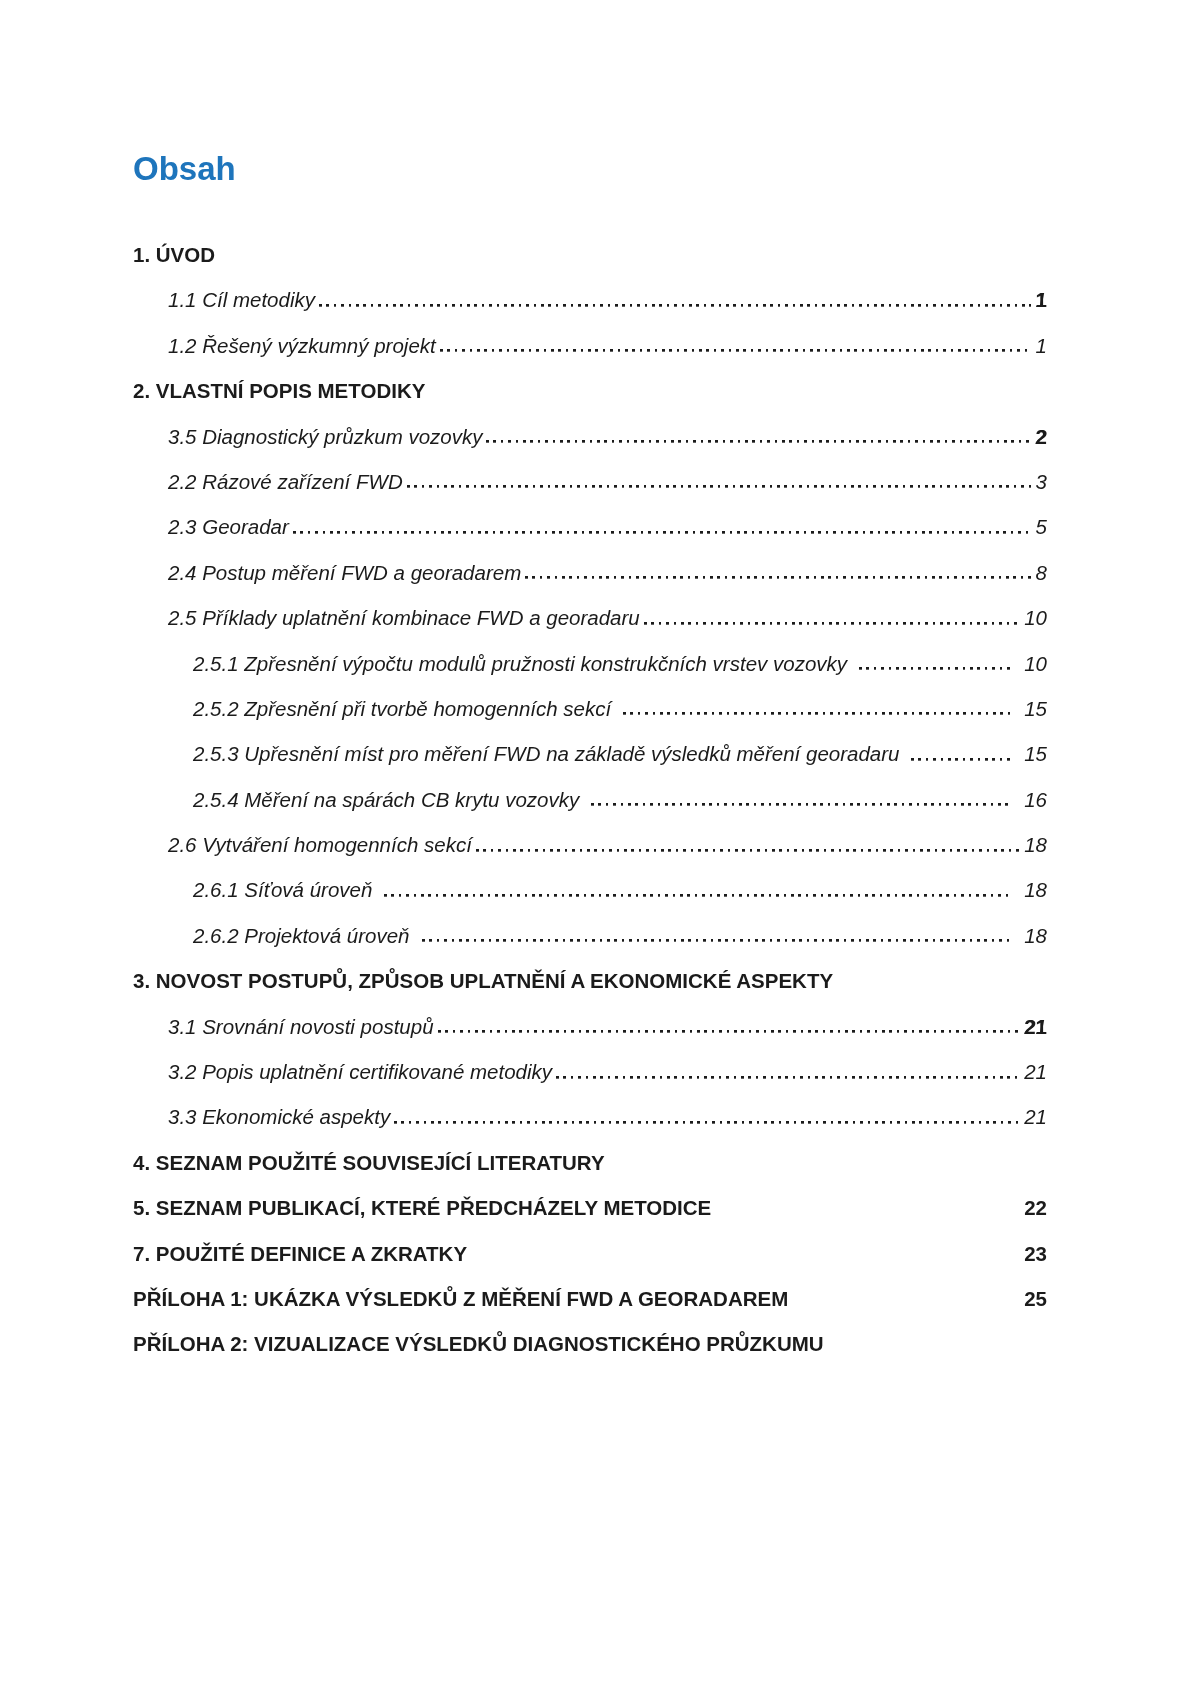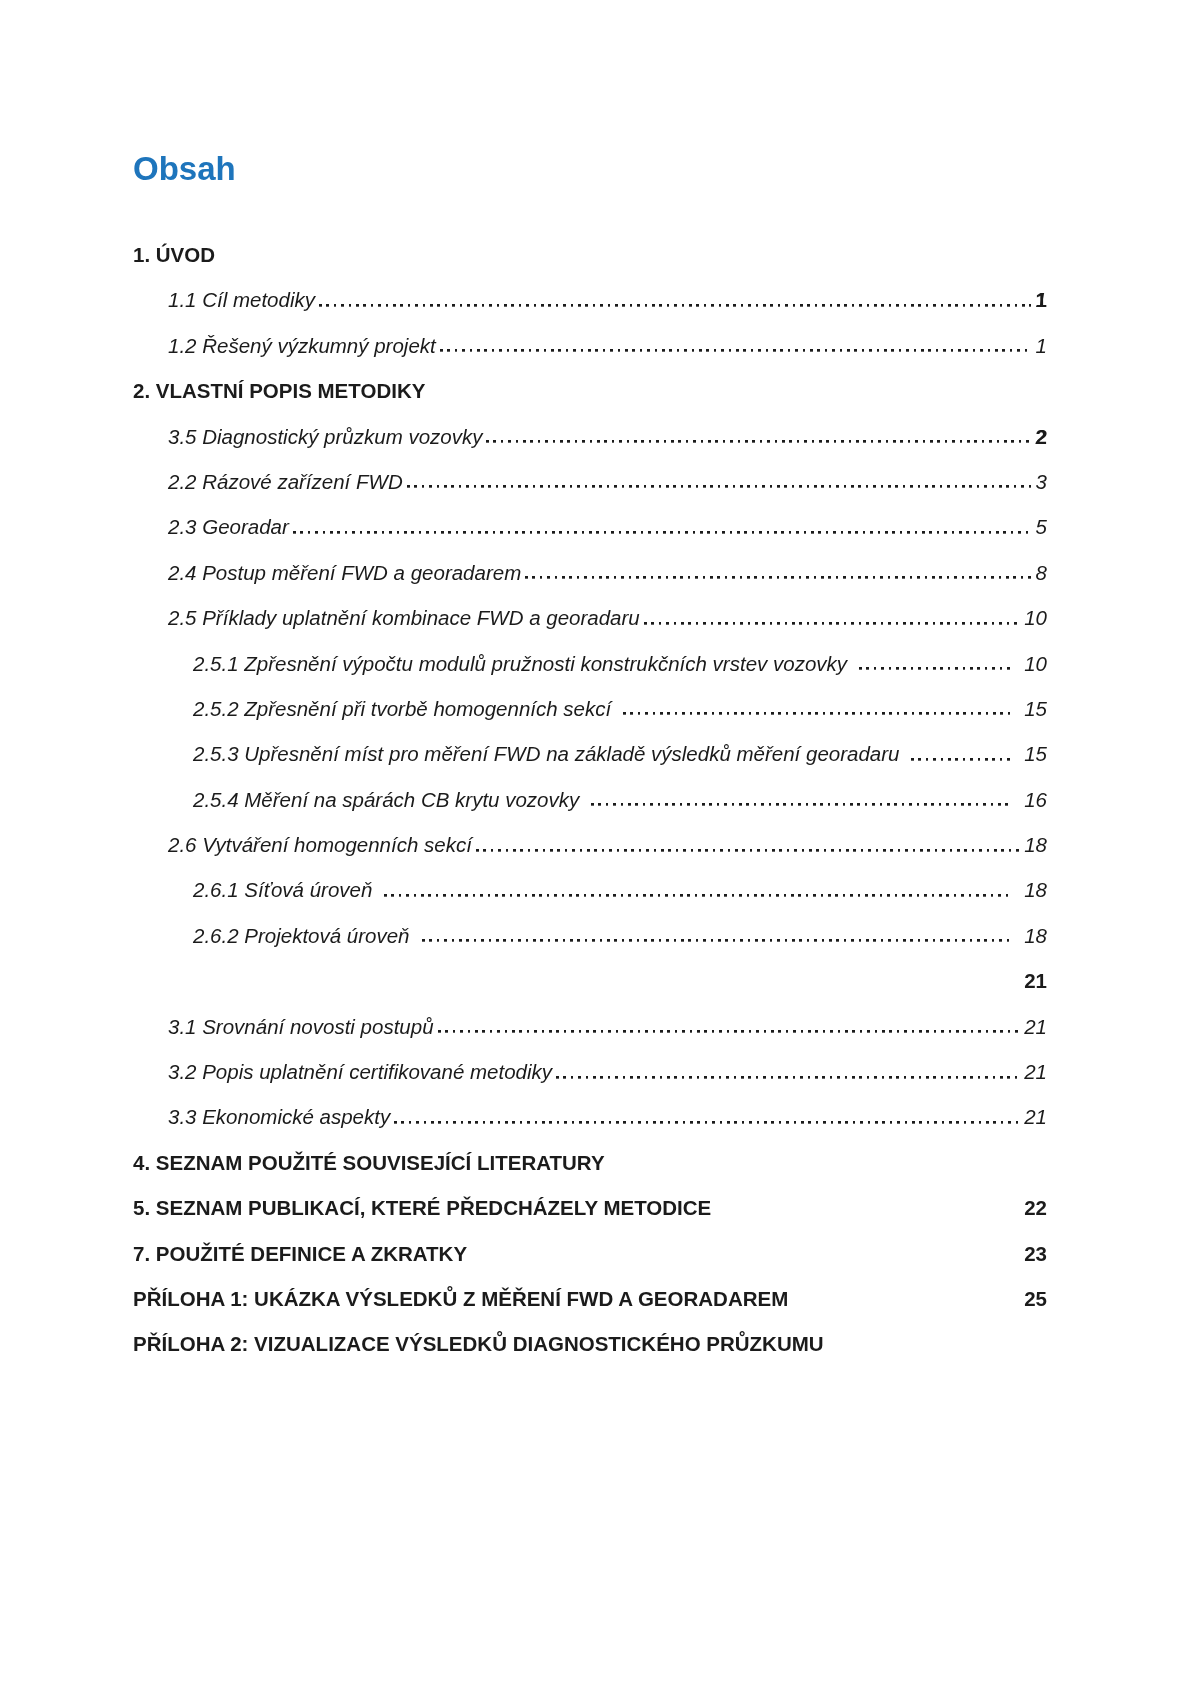--- a/index.html
+++ b/index.html
@@ -154,20 +154,21 @@
     <span class="toc-page">18</span>
   </div>
 
   <div class="toc-row level3">
     <span class="toc-label">2.6.2 Projektová úroveň</span>
     <span class="toc-leader"></span>
     <span class="toc-page">18</span>
   </div>
 
   <div class="toc-row level1 bold">
+    <span class="toc-label">3. NOVOST POSTUPŮ, ZPŮSOB UPLATNĚNÍ A EKONOMICKÉ ASPEKTY</span>
     <span class="toc-leader"></span>
     <span class="toc-page">21</span>
   </div>
 
   <div class="toc-row level2">
     <span class="toc-label">3.1 Srovnání novosti postupů</span>
     <span class="toc-leader"></span>
     <span class="toc-page">21</span>
   </div>
 

